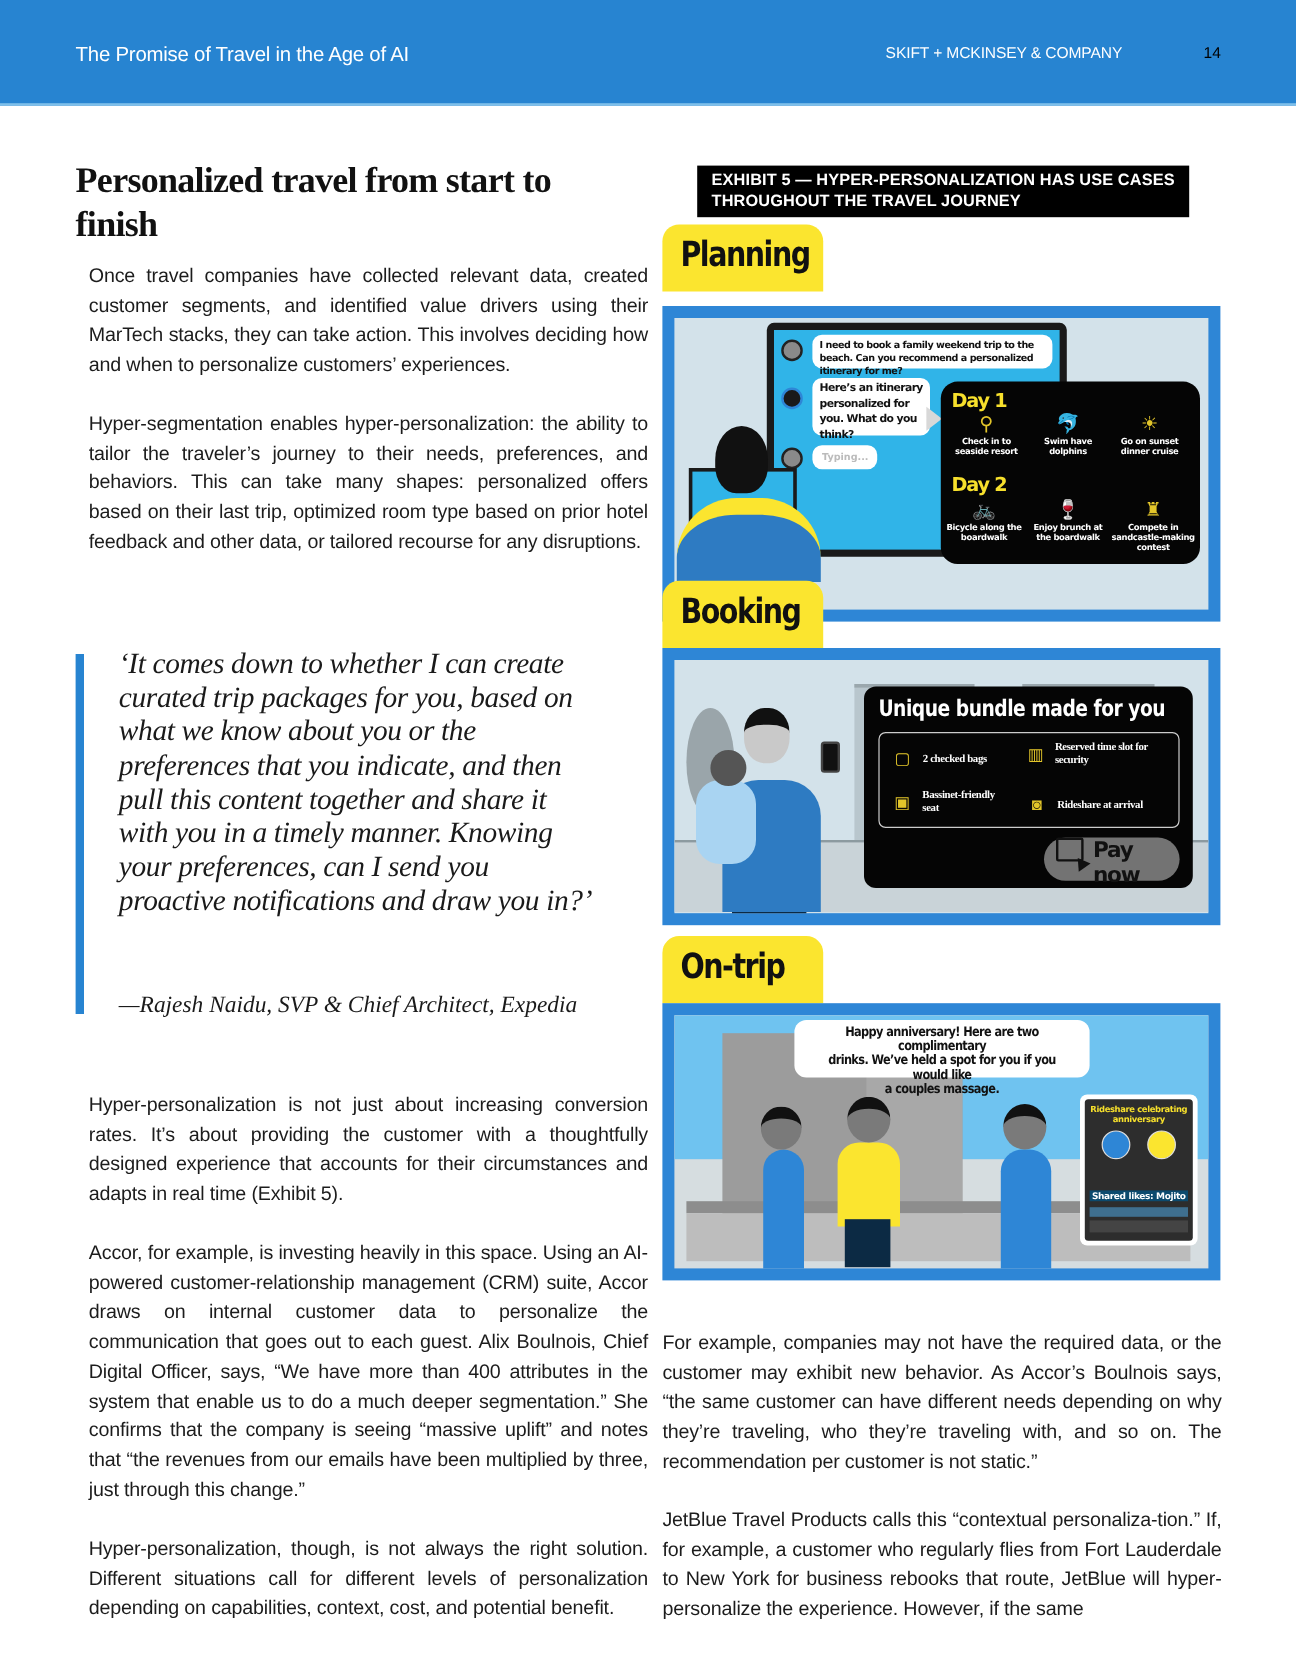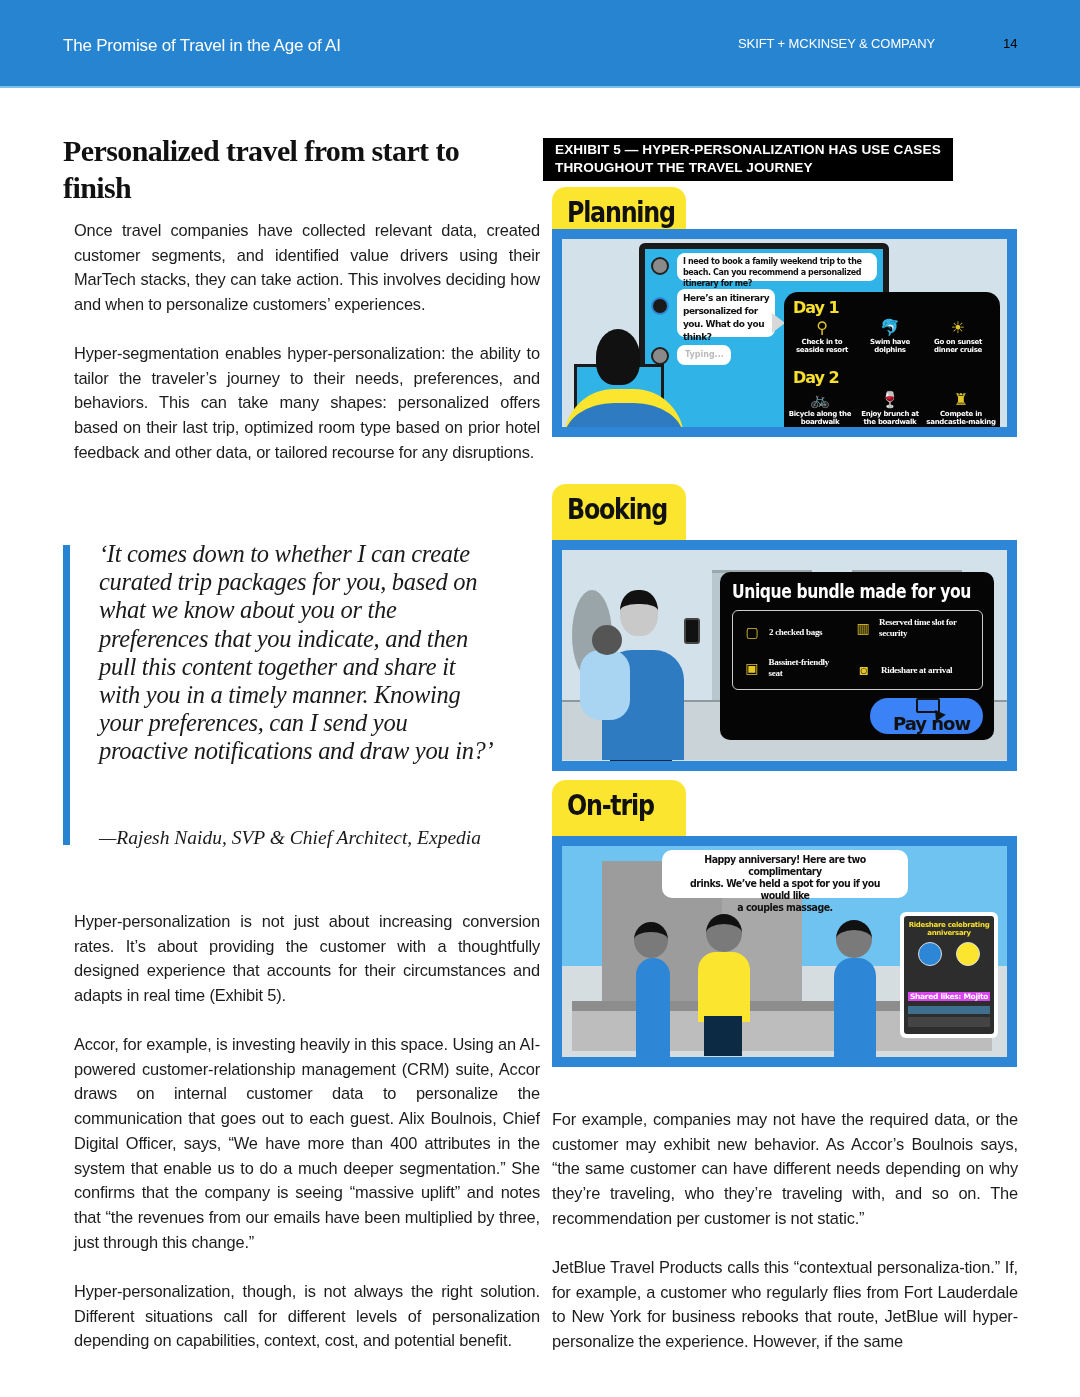--- a/index.html
+++ b/index.html
@@ -14,21 +14,21 @@
   .h1 { position: absolute; left: 63px; top: 132px; width: 470px; font-family: Liberation Serif, serif; font-weight: bold; font-size: 30px; line-height: 37px; color: #111; letter-spacing: -0.6px; }
 
   .para { position: absolute; left: 74px; width: 466px; font-size: 16.4px; line-height: 24.7px; color: #1c1c1c; text-align: justify; letter-spacing: -0.15px; }
   .para.right { left: 552px; width: 466px; }
 
   .quote-bar { position: absolute; left: 63px; top: 545px; width: 7px; height: 300px; background: #2784d1; }
   .quote { position: absolute; left: 99px; top: 540px; width: 400px; font-family: "Liberation Serif", serif; font-style: italic; font-size: 24.5px; line-height: 28.2px; color: #1a1a1a; letter-spacing: -0.3px; }
   .quote-attrib { position: absolute; left: 99px; top: 827px; width: 420px; font-family: "Liberation Serif", serif; font-style: italic; font-size: 19.5px; color: #1a1a1a; }
 
   
-  .exhibit-title { position: absolute; left: 543px; top: 138px; width: 410px; height: 43px; background: #000; color: #fff; font-size: 13.6px; font-weight: bold; line-height: 18px; padding: 3px 12px; letter-spacing: 0.1px; }
+  .exhibit-title { position: absolute; left: 581px; top: 138px; width: 410px; height: 43px; background: #000; color: #fff; font-size: 13.6px; font-weight: bold; line-height: 18px; padding: 3px 12px; letter-spacing: 0.1px; }
 
   .stage-tab { position: absolute; left: 552px; width: 134px; height: 56px; background: #fbe52f; border-radius: 14px 14px 0 0; }
   .stage-tab span { position: absolute; left: 15px; top: 8px; font-family: "DejaVu Sans", sans-serif; font-weight: bold; font-size: 29px; color: #111; letter-spacing: -1.5px; transform: scaleX(0.82); transform-origin: left; }
 
   .panel { position: absolute; left: 552px; width: 465px; background: #2e86d6; padding: 10px; }
   .panel-inner { position: relative; width: 100%; height: 100%; background: #d3e2ea; overflow: hidden; }
 
   .condensed { font-family: "DejaVu Sans", sans-serif; font-weight: bold; transform-origin: left top; }
 
   
@@ -57,39 +57,39 @@
   .baby { position: absolute; left: 18px; top: 100px; width: 50px; height: 70px; background: #a9d4f2; border-radius: 20px; }
   .baby-head { position: absolute; left: 30px; top: 75px; width: 30px; height: 30px; background: #555; border-radius: 50%; }
   .plant { position: absolute; left: 10px; top: 40px; width: 40px; height: 90px; background: #9aa5aa; border-radius: 50%; }
   .phone { position: absolute; left: 122px; top: 68px; width: 16px; height: 26px; background: #111; border-radius: 3px; border: 2px solid #444; }
   .bundle { position: absolute; left: 158px; top: 22px; width: 274px; height: 168px; background: #050505; border-radius: 10px; }
   .bundle-title { position: absolute; left: 12px; top: 8px; font-size: 19px; color: #fff; white-space: nowrap; transform: scaleX(0.82); letter-spacing: -0.5px; }
   .bundle-box { position: absolute; left: 12px; top: 38px; width: 251px; height: 80px; border: 1.5px solid #ccc; border-radius: 6px; }
   .bundle-item { position: absolute; display: flex; align-items: center; }
   .bundle-item .ic { width: 18px; height: 18px; color: #e2c52a; font-size: 14px; line-height: 18px; text-align: center; margin-right: 8px; }
   .bundle-item .lbl { font-family: Liberation Serif, serif; font-weight: bold; font-size: 9px; line-height: 11px; color: #fff; letter-spacing: -0.3px; }
-  .pay-btn { position: absolute; left: 150px; top: 126px; width: 113px; height: 36px; background: #3b82f6; border-radius: 18px; display: flex; align-items: center; padding-left: 10px; flex-direction: column; }
+  .pay-btn { position: absolute; left: 150px; top: 126px; width: 113px; height: 36px; background: #737373; border-radius: 18px; display: flex; align-items: flex-start; padding-left: 10px; }
   .pay-btn .ic { width: 24px; height: 20px; border: 2px solid #111; border-radius: 2px; margin-right: 8px; position: relative; }
   .pay-btn .ic::after { content: ""; position: absolute; right: -6px; bottom: -8px; width: 0; height: 0; border-left: 6px solid transparent; border-right: 6px solid transparent; border-bottom: 10px solid #111; transform: rotate(-35deg); }
   .pay-btn .lbl { font-family: "DejaVu Sans", sans-serif; font-weight: bold; font-size: 18px; color: #111; letter-spacing: -1px; }
 
   
   .sky { position: absolute; left: 0; top: 0; width: 100%; height: 120px; background: #6fc3f0; }
   .bar-counter { position: absolute; left: 40px; top: 15px; width: 200px; height: 170px; background: #9c9c9c; }
   .bar-top { position: absolute; left: 10px; top: 155px; width: 420px; height: 10px; background: #8d8d8d; }
   .bar-front { position: absolute; left: 10px; top: 165px; width: 420px; height: 40px; background: #bdbdbd; }
   .trip-bubble { position: absolute; left: 100px; top: 4px; width: 246px; height: 48px; background: #fff; border-radius: 10px; text-align: center; padding-top: 4px; }
   .trip-bubble span { display: block; font-family: "DejaVu Sans", sans-serif; font-weight: bold; font-size: 11px; line-height: 12px; color: #111; letter-spacing: -0.6px; transform: scaleX(0.86); }
   .figure { position: absolute; border-radius: 18px 18px 0 0; }
   .fig-head { position: absolute; border-radius: 50%; background: #7a7a7a; border-top: 10px solid #111; }
   .tablet { position: absolute; left: 338px; top: 66px; width: 98px; height: 126px; background: #fff; border-radius: 6px; padding: 4px; }
   .tablet-screen { position: relative; width: 100%; height: 100%; background: #2d2d2d; border-radius: 3px; }
   .tablet-title { position: absolute; left: 0; top: 5px; width: 100%; text-align: center; font-family: "DejaVu Sans", sans-serif; font-weight: bold; font-size: 7px; line-height: 8px; color: #f7e02c; letter-spacing: -0.3px; }
   .tablet-av { position: absolute; top: 26px; width: 24px; height: 24px; border-radius: 50%; background: #999; border: 1px solid #ddd; }
-  .tablet-likes { position: absolute; left: 4px; top: 76px; width: 82px; text-align: center; font-family: "DejaVu Sans", sans-serif; font-weight: bold; font-size: 7.5px; color: #fff; background: #d946ef; letter-spacing: -0.3px; }
+  .tablet-likes { position: absolute; left: 4px; top: 76px; width: 82px; text-align: center; font-family: "DejaVu Sans", sans-serif; font-weight: bold; font-size: 7.5px; color: #fff; background: #0c4a6e; letter-spacing: -0.3px; }
   .tablet-bar { position: absolute; left: 4px; top: 90px; width: 82px; height: 8px; background: #3f6f8f; }
   .tablet-bar2 { position: absolute; left: 4px; top: 101px; width: 82px; height: 10px; background: #444; }
 </style>
 </head>
 <body>
 
 <div class="header">
   <span class="doc-title">The Promise of Travel in the Age of AI</span>
   <span class="publisher">SKIFT + MCKINSEY &amp; COMPANY</span>
   <span class="page-num">14</span>
@@ -105,21 +105,21 @@
 
 <p class="para" style="top:909px;">Hyper-personalization is not just about increasing conversion rates. It’s about providing the customer with a thoughtfully designed experience that accounts for their circumstances and adapts in real time (Exhibit 5).</p>
 <p class="para" style="top:1032px;">Accor, for example, is investing heavily in this space. Using an AI-powered customer-relationship management (CRM) suite, Accor draws on internal customer data to personalize the communication that goes out to each guest. Alix Boulnois, Chief Digital Officer, says, “We have more than 400 attributes in the system that enable us to do a much deeper segmentation.” She confirms that the company is seeing “massive uplift” and notes that “the revenues from our emails have been multiplied by three, just through this change.”</p>
 <p class="para" style="top:1279px;">Hyper-personalization, though, is not always the right solution. Different situations call for different levels of personalization depending on capabilities, context, cost, and potential benefit.</p>
 
 <div class="exhibit-title">EXHIBIT 5 — HYPER-PERSONALIZATION HAS USE CASES THROUGHOUT THE TRAVEL JOURNEY</div>
 
 <div class="stage-tab" style="top:187px;">
   <span>Planning</span>
 </div>
-<div class="panel" style="top:229px; height:208px;">
+<div class="panel" style="top:255px; height:263px;">
   <div class="panel-inner">
     <div class="monitor">
       <div class="monitor-screen">
         <div class="avatar" style="left:6px; top:8px;"></div>
         <div class="chat-bubble" style="left:32px; top:4px; width:200px; height:28px; padding:3px 6px; font-size:8px; line-height:11px; letter-spacing:-0.4px;">I need to book a family weekend trip to the beach. Can you recommend a personalized itinerary for me?</div>
         <div class="avatar bot" style="left:6px; top:48px;"></div>
         <div class="chat-bubble" style="left:32px; top:40px; width:98px; height:48px; padding:3px 6px; font-size:9px; line-height:13px; letter-spacing:-0.5px;">Here’s an itinerary personalized for you. What do you think?</div>
         <div class="avatar" style="left:6px; top:98px;"></div>
         <div class="chat-bubble" style="left:32px; top:96px; width:54px; height:20px; padding:4px 8px; font-size:8px; color:#bbb;">Typing...</div>
       </div>

